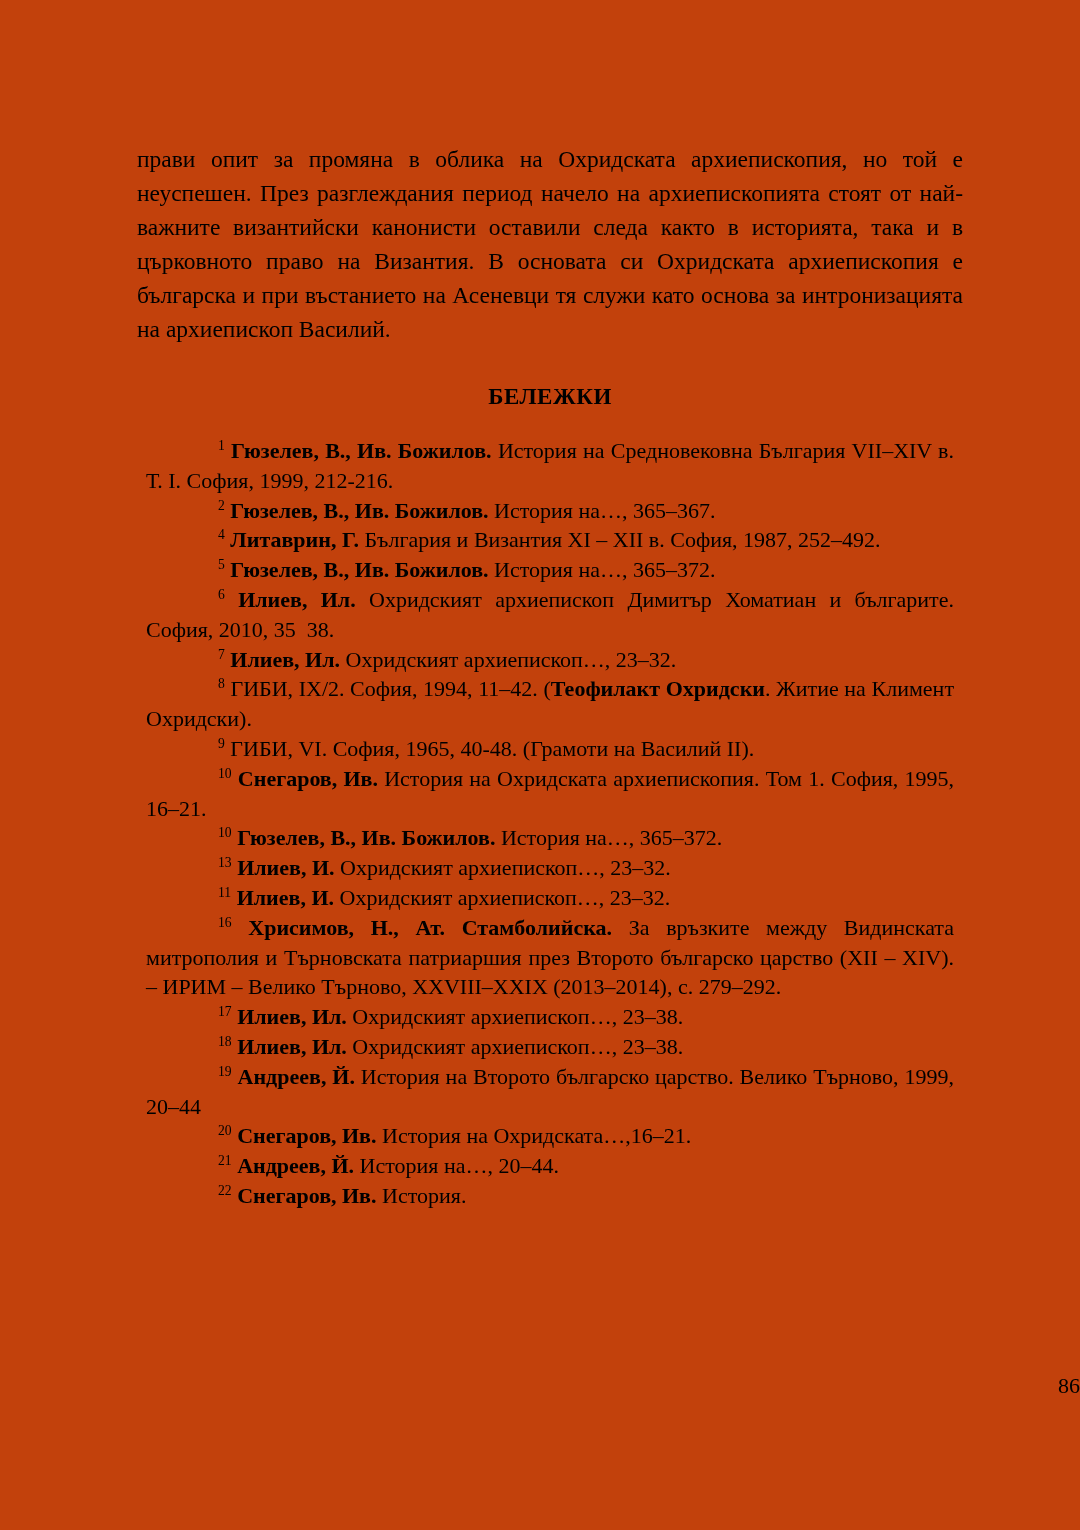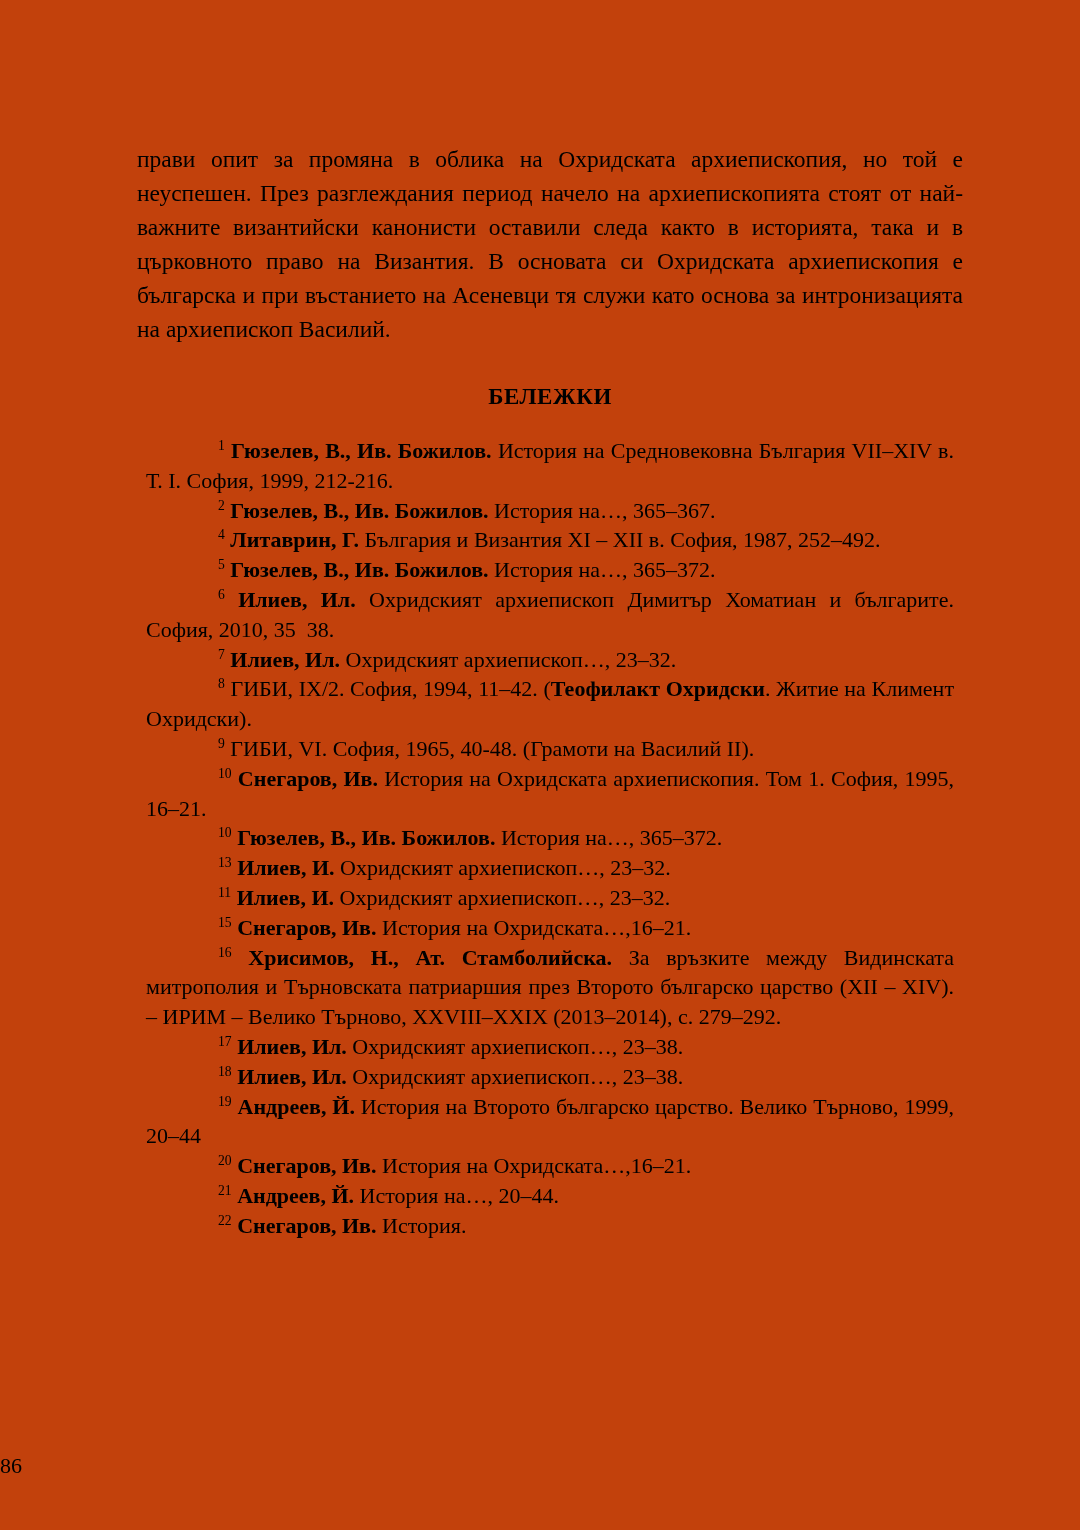--- a/index.html
+++ b/index.html
@@ -52,24 +52,24 @@
   .note b {
     font-weight: bold;
   }
   .note sup {
     font-size: 0.62em;
     line-height: 0;
     vertical-align: super;
   }
   .page-number {
     position: absolute;
-    top: 1452px;
+    top: 1372px;
     left: 0;
     width: 100%;
-    text-align: left;
+    text-align: right;
     font-size: 22px;
     line-height: 28px;
   }
 </style>
 </head>
 <body>
 
 <div class="page">
   <div class="content">
     <p class="intro">прави опит за промяна в облика на Охридската архиепископия, но той е неуспешен. През разглеждания период начело на архиепископията стоят от най-важните византийски канонисти оставили следа както в историята, така и в църковното право на Византия. В основата си Охридската архиепископия е българска и при въстанието на Асеневци тя служи като основа за интронизацията на архиепископ Василий.</p>
@@ -82,21 +82,20 @@
         <p class="note"><sup>4</sup> <b>Литаврин, Г.</b><span> България и Византия XI – XII в. София, 1987, 252–492.</span></p>
         <p class="note"><sup>5</sup> <b>Гюзелев, В., Ив. Божилов.</b><span> История на…, 365–372.</span></p>
         <p class="note"><sup>6</sup> <b>Илиев, Ил.</b><span> Охридският архиепископ Димитър Хоматиан и българите. София, 2010, 35&nbsp; 38.</span></p>
         <p class="note"><sup>7</sup> <b>Илиев, Ил.</b><span> Охридският архиепископ…, 23–32.</span></p>
         <p class="note"><sup>8</sup> <span>ГИБИ, IX/2. София, 1994, 11–42. (</span><b>Теофилакт Охридски</b><span>. Житие на Климент Охридски).</span></p>
         <p class="note"><sup>9</sup> <span>ГИБИ, VI. София, 1965, 40-48. (Грамоти на Василий II).</span></p>
         <p class="note"><sup>10</sup> <b>Снегаров, Ив.</b><span> История на Охридската архиепископия. Том 1. София, 1995, 16–21.</span></p>
         <p class="note"><sup>10</sup> <b>Гюзелев, В., Ив. Божилов.</b><span> История на…, 365–372.</span></p>
         <p class="note"><sup>13</sup> <b>Илиев, И.</b><span> Охридският архиепископ…, 23–32.</span></p>
         <p class="note"><sup>11</sup> <b>Илиев, И.</b><span> Охридският архиепископ…, 23–32.</span></p>
-        <p class="note"><sup>15</sup> <b>Снегаров, Ив.</b><span> История на Охридската…,16–21.</span></p>
         <p class="note"><sup>16</sup> <b>Хрисимов, Н., Ат. Стамболийска.</b><span> За връзките между Видинската митрополия и Търновската патриаршия през Второто българско царство (XII – XIV). – ИРИМ – Велико Търново, XXVIII–XXIX (2013–2014), с. 279–292.</span></p>
         <p class="note"><sup>17</sup> <b>Илиев, Ил.</b><span> Охридският архиепископ…, 23–38.</span></p>
         <p class="note"><sup>18</sup> <b>Илиев, Ил.</b><span> Охридският архиепископ…, 23–38.</span></p>
         <p class="note"><sup>19</sup> <b>Андреев, Й.</b><span> История на Второто българско царство. Велико Търново, 1999, 20–44</span></p>
         <p class="note"><sup>20</sup> <b>Снегаров, Ив.</b><span> История на Охридската…,16–21.</span></p>
         <p class="note"><sup>21</sup> <b>Андреев, Й.</b><span> История на…, 20–44.</span></p>
         <p class="note"><sup>22</sup> <b>Снегаров, Ив.</b><span> История.</span></p>
       </div>
   </div>
 

